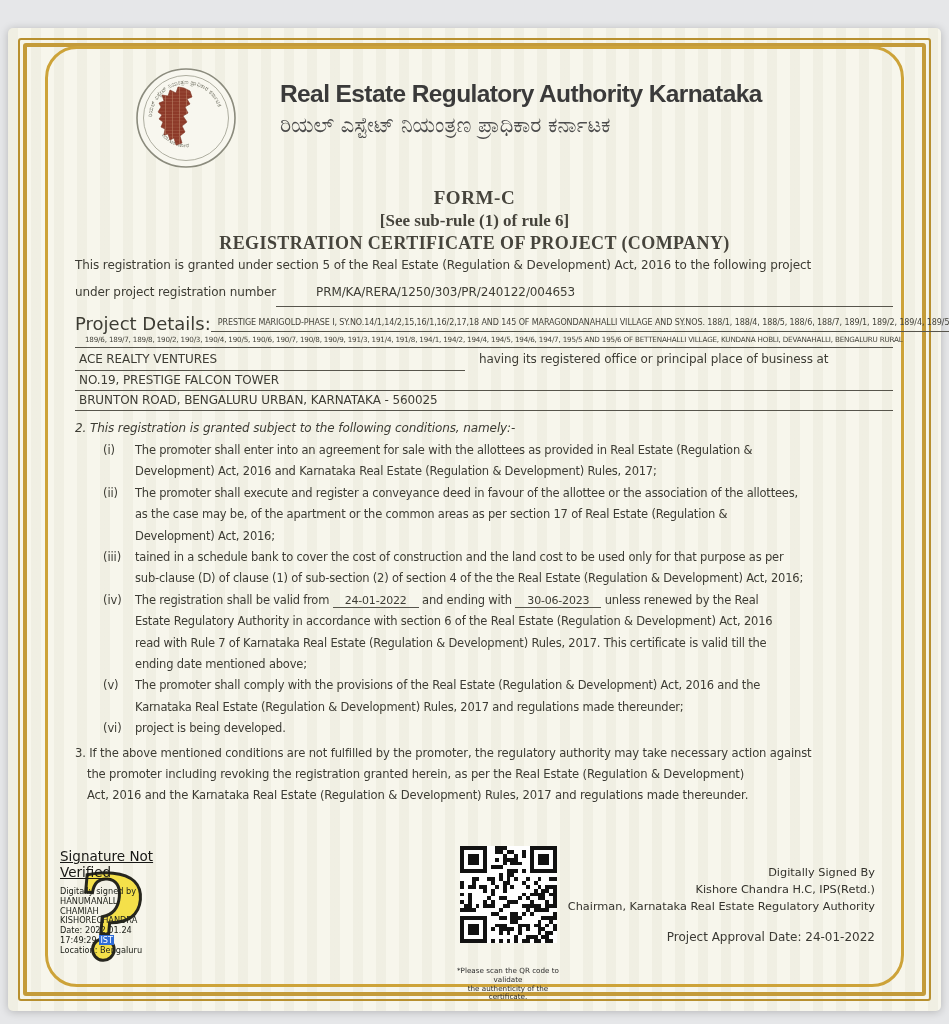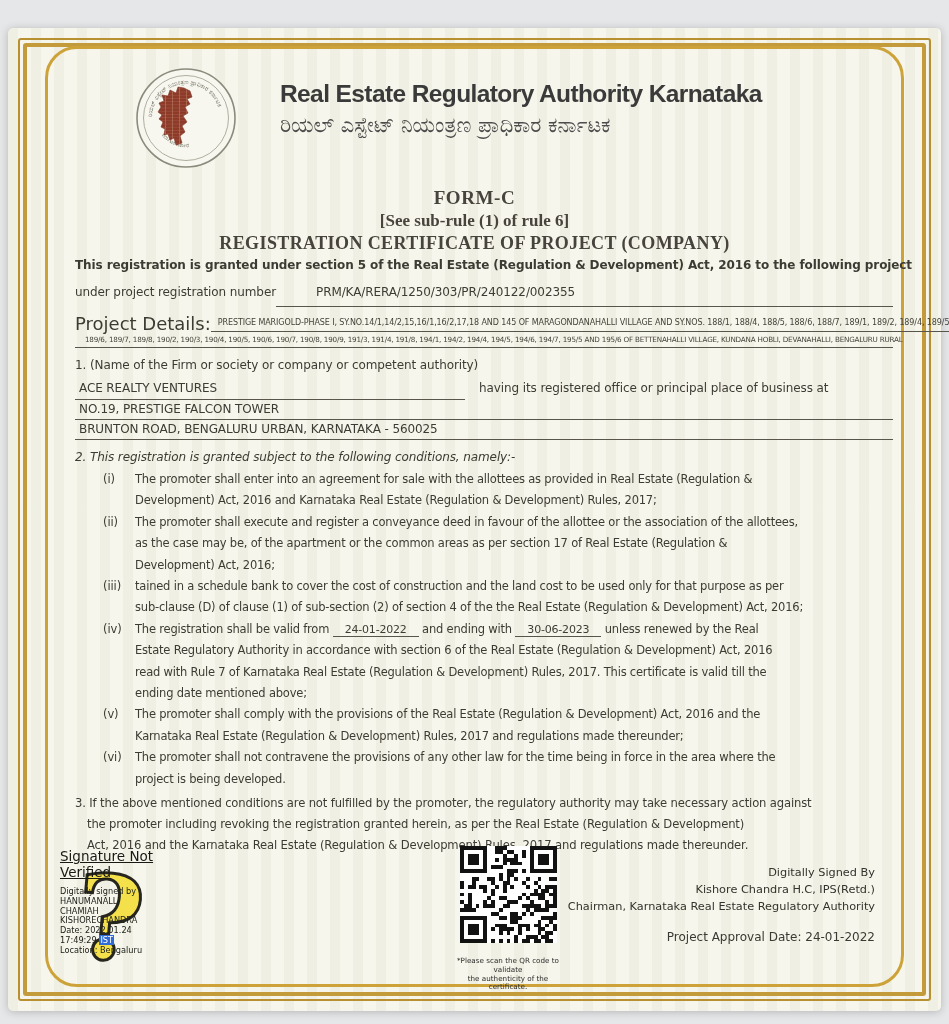--- a/index.html
+++ b/index.html
@@ -28,21 +28,21 @@
   .title-kn{font-size:21px;color:#4c4c4c;margin-top:5px;}
 
   .form-head{position:absolute;top:159px;left:0;right:0;text-align:center;
     font-family:"Liberation Serif",serif;font-weight:bold;color:#46443c;}
   .form-title{font-size:19px;letter-spacing:0.6px;}
   .form-sub{font-size:17px;margin-top:2px;}
   .form-heading{font-size:18px;margin-top:2px;letter-spacing:0.4px;}
 
   .content{position:absolute;left:67px;width:818px;top:224px;font-size:12px;letter-spacing:-0.1px;color:#3d3c34;}
   .line{white-space:nowrap;}
-  .p1{line-height:27px;font-weight:bold;}
+  .p1{line-height:27px;}
   .regrow{display:flex;line-height:27px;justify-content:center;}
   .regno{flex:1;border-bottom:1px solid #57554c;padding-left:40px;white-space:nowrap;}
 
   .pd-row{display:flex;align-items:flex-end;margin-top:7px;line-height:17px;}
   .pd-label{font-weight:normal;font-size:18px;white-space:nowrap;letter-spacing:0;}
   .pd-text1{flex:1;font-size:8px;letter-spacing:-0.1px;border-bottom:1px solid #57554c;padding-left:7px;white-space:nowrap;color:#44433b;}
   .pd-text2{font-size:7.2px;letter-spacing:-0.2px;border-bottom:1px solid #57554c;line-height:15px;padding-left:10px;white-space:nowrap;color:#44433b;}
 
   .s1h{margin-top:6px;line-height:23px;}
   .firmrow{display:flex;line-height:21px;margin-top:1px;}
@@ -62,21 +62,21 @@
   .sig-left{position:absolute;left:52px;top:820px;width:200px;}
   .qmark{position:absolute;left:16px;top:12px;z-index:0;line-height:1;
     font-family:"DejaVu Serif",serif;font-weight:bold;font-size:116px;
     color:#f4e04a;-webkit-text-stroke:3px #26261e;transform:rotate(5deg);}
   .snv{position:relative;z-index:1;font-size:13.5px;line-height:16px;color:#181815;text-decoration:underline;}
   .sig-small{position:relative;z-index:1;margin-top:7px;font-size:8.2px;line-height:9.8px;color:#20231c;}
   .hl{background:#2e6bd6;color:#fff;padding:0 1px;}
 
   .qr-wrap{position:absolute;left:440px;top:818px;width:120px;text-align:center;}
   .qr-box{width:97px;height:97px;margin:0 auto;background:#fff;}
-  .qr-caption{font-size:7.2px;line-height:8.8px;margin-top:14px;color:#2b2b2b;text-align:center;}
+  .qr-caption{font-size:7.2px;line-height:8.8px;margin-top:24px;color:#2b2b2b;text-align:center;}
 
   .sig-right{position:absolute;right:66px;top:836px;text-align:right;font-size:11.3px;line-height:17px;color:#33322c;}
   .approval{margin-top:14px;font-size:12px;color:#3a3933;}
 </style>
 </head>
 <body>
 
 <div class="cert">
   <div class="frame-outer"></div>
   <div class="frame-inner"></div>
@@ -108,30 +108,29 @@
   <div class="form-head">
     <div class="form-title">FORM-C</div>
     <div class="form-sub">[See sub-rule (1) of rule 6]</div>
     <div class="form-heading">REGISTRATION CERTIFICATE OF PROJECT (COMPANY)</div>
   </div>
 
   <div class="content">
     <div class="p1 line">This registration is granted under section 5 of the Real Estate (Regulation &amp; Development) Act, 2016 to the following project</div>
     <div class="regrow">
       <span class="line">under project registration number</span>
-      <span class="regno">PRM/KA/RERA/1250/303/PR/240122/002355</span>
+      <span class="regno">PRM/KA/RERA/1250/303/PR/240122/004653</span>
     </div>
 
     <div class="pd-row">
       <span class="pd-label">Project Details:</span>
       <span class="pd-text1">PRESTIGE MARIGOLD-PHASE I,  SY.NO.14/1,14/2,15,16/1,16/2,17,18 AND 145 OF MARAGONDANAHALLI VILLAGE AND SY.NOS. 188/1, 188/4, 188/5, 188/6, 188/7, 189/1, 189/2, 189/4, 189/5</span>
     </div>
     <div class="pd-text2">189/6, 189/7, 189/8, 190/2, 190/3, 190/4, 190/5, 190/6, 190/7, 190/8, 190/9, 191/3, 191/4, 191/8, 194/1, 194/2, 194/4, 194/5, 194/6, 194/7, 195/5 AND 195/6 OF BETTENAHALLI VILLAGE, KUNDANA HOBLI, DEVANAHALLI, BENGALURU  RURAL</div>
 
-    <div class="s1h line">1. (Name of the Firm or society or company or competent authority)</div>
     <div class="firmrow">
       <span class="firm">ACE REALTY VENTURES</span>
       <span class="having">having its registered office or principal place of business at</span>
     </div>
     <div class="addr">NO.19, PRESTIGE FALCON TOWER</div>
     <div class="addr">BRUNTON ROAD, BENGALURU URBAN, KARNATAKA - 560025</div>
 
     <div class="s2h line">2. This registration is granted subject to the following conditions, namely:-</div>
 
     <div class="cond">
@@ -174,21 +173,20 @@
     <div class="cond">
       <div class="num">(v)</div>
       <div class="txt">
         <div class="line">The promoter shall comply with the provisions of the Real Estate (Regulation &amp; Development) Act, 2016 and the</div>
         <div class="line">Karnataka Real Estate (Regulation &amp; Development) Rules, 2017 and regulations made thereunder;</div>
       </div>
     </div>
     <div class="cond">
       <div class="num">(vi)</div>
       <div class="txt">
-        <div class="line">The promoter shall not contravene the provisions of any other law for the time being in force in the area where the</div>
         <div class="line">project is being developed.</div>
       </div>
     </div>
 
     <div class="s3">
       <div class="line">3. If the above mentioned conditions are not fulfilled by the promoter, the regulatory authority may take necessary action against</div>
       <div class="line ind">the promoter including revoking the registration granted herein, as per the Real Estate (Regulation &amp; Development)</div>
       <div class="line ind">Act, 2016 and the Karnataka Real Estate (Regulation &amp; Development) Rules, 2017 and regulations made thereunder.</div>
     </div>
   </div>

